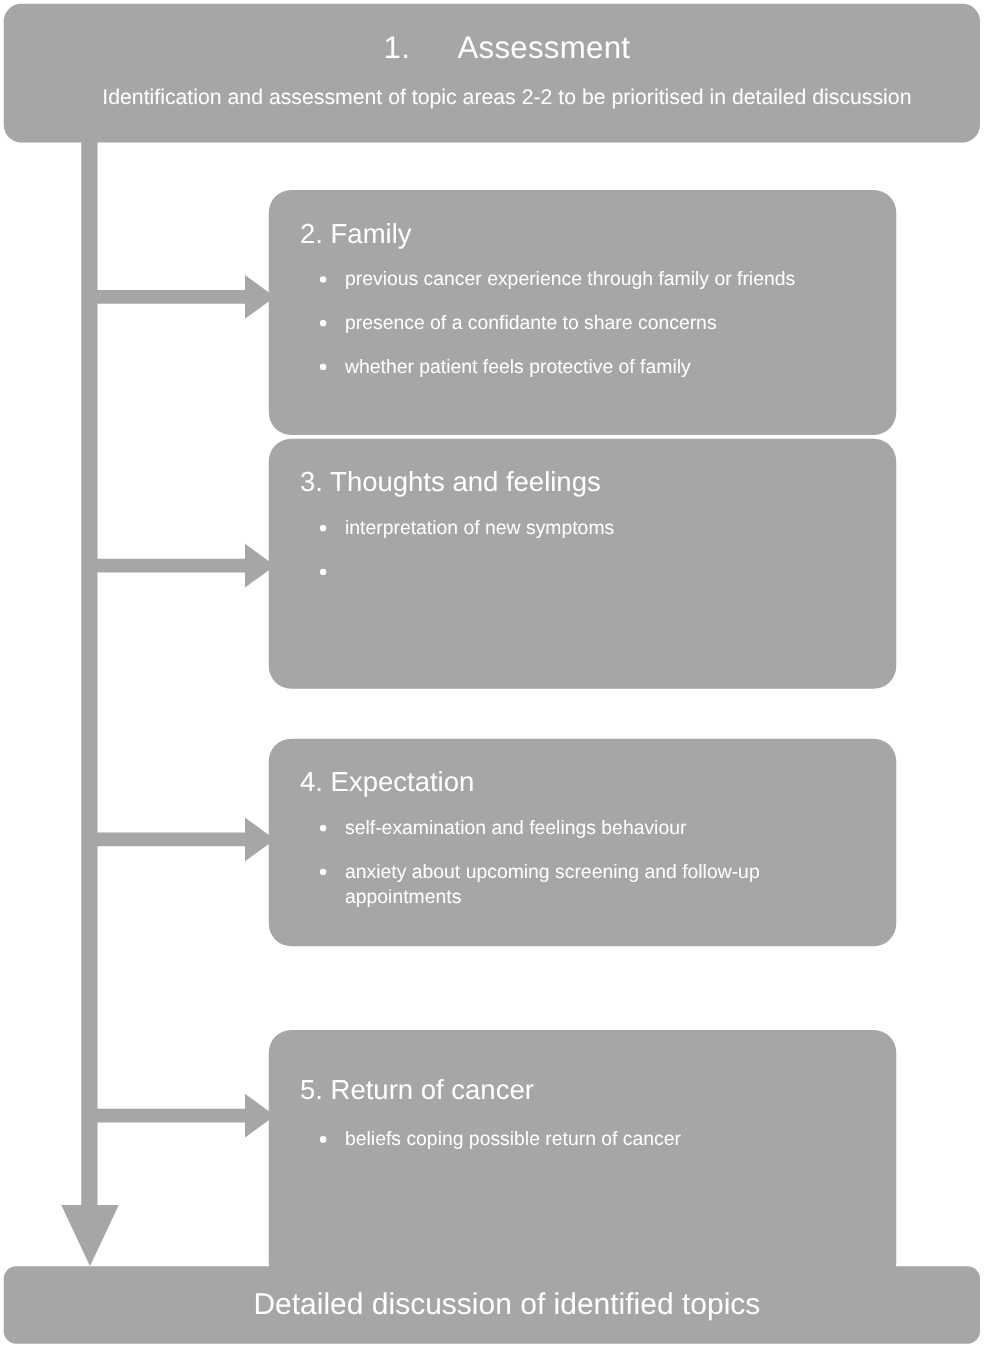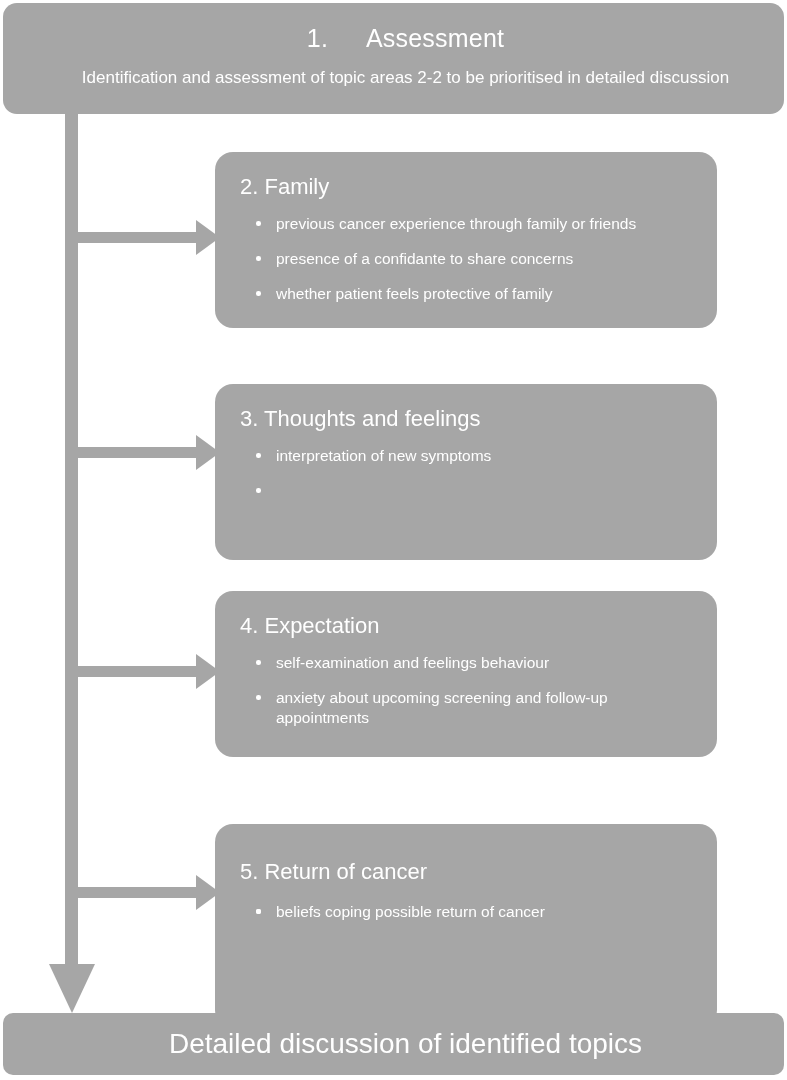--- a/index.html
+++ b/index.html
@@ -100,21 +100,21 @@
     left: 3px;
     top: 1013px;
     width: 781px;
     height: 62px;
     border-radius: 10px;
     display: flex;
     align-items: center;
     justify-content: center;
   }
   .footer-title {
-    font-size: 28px;
+    font-size: 24px;
     line-height: 28px;
     font-weight: normal;
   }
 
   
   .connector-svg {
     position: absolute;
     left: 0;
     top: 0;
     width: 787px;
@@ -144,39 +144,39 @@
     <polygon points="196,875 220,892.5 196,910" fill="#a6a6a6"></polygon>
 
     <polygon points="49,964 95,964 72,1013" fill="#a6a6a6"></polygon>
   </svg>
 
   <div class="box header-box">
     <div class="header-title">1.  Assessment</div>
     <div class="header-subtitle">Identification and assessment of topic areas 2-2 to be prioritised in detailed discussion</div>
   </div>
 
-  <div class="box topic-box" style="top:152px;height:176px;">
+  <div class="box topic-box" style="top:152px;height:196px;">
     <div class="topic-title">2. Family</div>
     <ul class="bullet-list">
       <li class="bullet-item">
         <span class="bullet-dot"></span>
         <span>previous cancer experience through family or friends</span>
       </li>
       <li class="bullet-item">
         <span class="bullet-dot"></span>
         <span>presence of a confidante to share concerns</span>
       </li>
       <li class="bullet-item">
         <span class="bullet-dot"></span>
         <span>whether patient feels protective of family</span>
       </li>
     </ul>
   </div>
 
-  <div class="box topic-box" style="top:384px;height:176px;">
+  <div class="box topic-box" style="top:351px;height:200px;">
     <div class="topic-title">3. Thoughts and feelings</div>
     <ul class="bullet-list">
       <li class="bullet-item">
         <span class="bullet-dot"></span>
         <span>interpretation of new symptoms</span>
       </li>
       <li class="bullet-item">
         <span class="bullet-dot"></span>
       </li>
     </ul>

